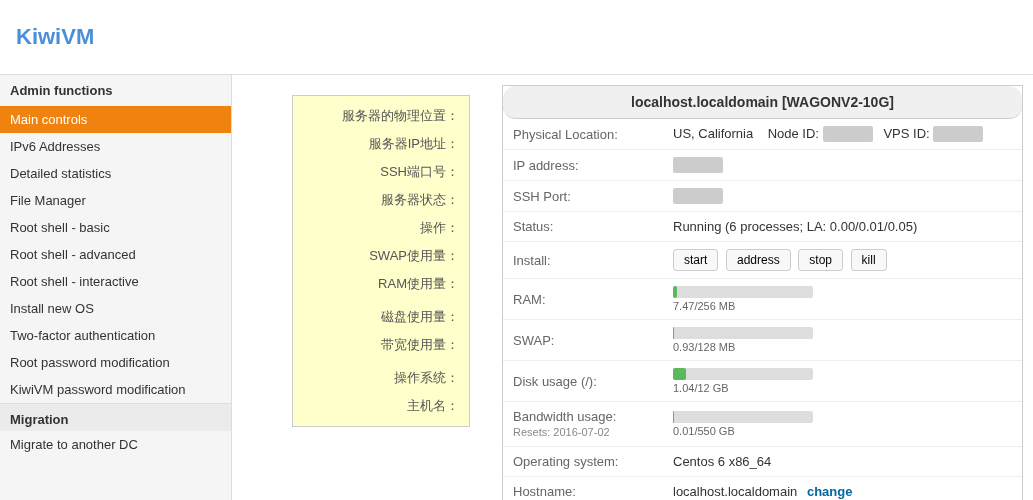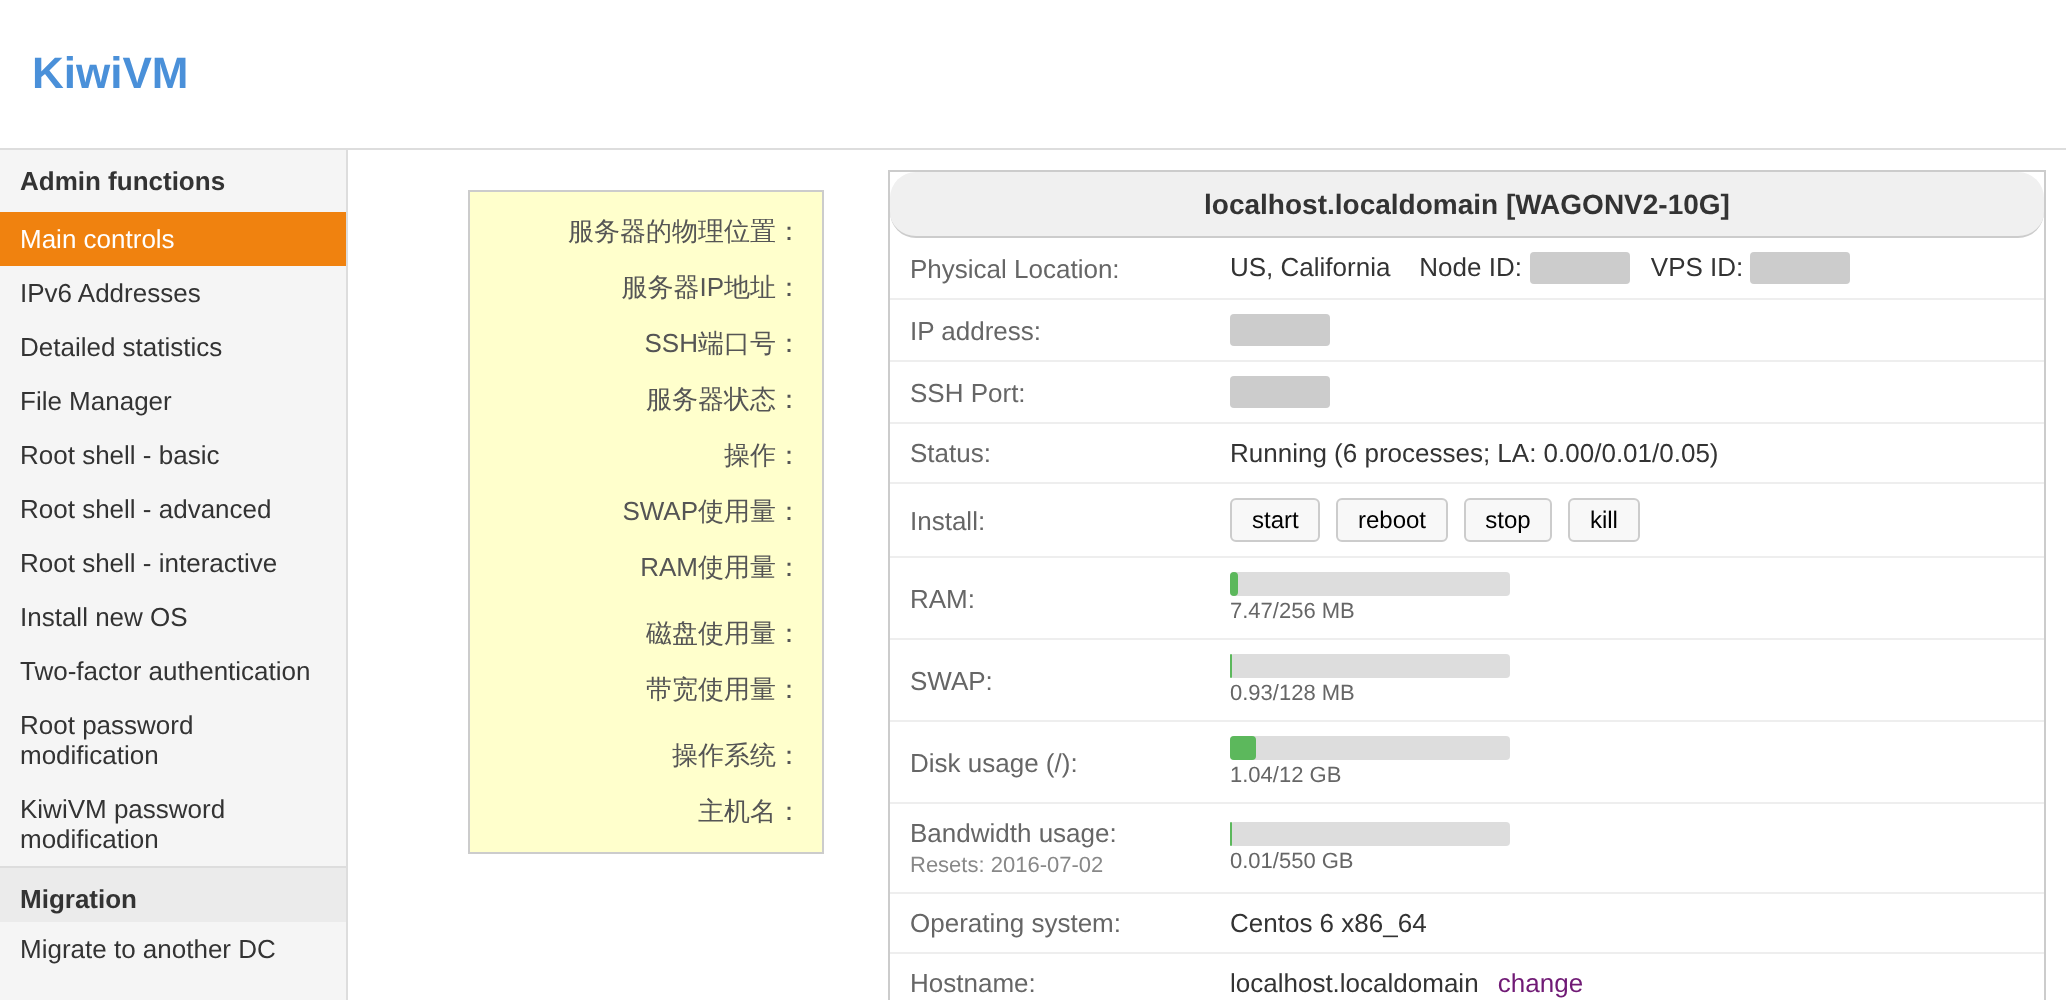--- a/index.html
+++ b/index.html
@@ -5,21 +5,21 @@
     * { box-sizing: border-box; margin: 0; padding: 0; }
     body { font-family: Arial, sans-serif; font-size: 13px; color: #333; background: #fff; width: 1033px; height: 500px; overflow: hidden; display: flex; flex-direction: column; }
 
     
     .header { background: #fff; padding: 24px 16px; border-bottom: 1px solid #ddd; }
     .logo { font-size: 22px; font-weight: bold; color: #4a90d9; }
 
     .main-layout { display: flex; flex: 1; overflow: hidden; }
 
     
-    .sidebar { width: 174px; background: #f5f5f5; border-right: 1px solid #ddd; overflow-y: auto; flex-shrink: 0; }
+    .sidebar { width: 232px; background: #f5f5f5; border-right: 1px solid #ddd; overflow-y: auto; flex-shrink: 0; }
     .sidebar-section-title { font-weight: bold; padding: 8px 10px; color: #333; font-size: 13px; }
     .sidebar-item { padding: 6px 10px; cursor: pointer; color: #333; font-size: 13px; }
     .sidebar-item.active { background: #f0820f; color: #fff; }
     .sidebar-category { font-weight: bold; padding: 8px 10px 4px 10px; color: #333; font-size: 13px; background: #ebebeb; border-top: 1px solid #ddd; }
 
     
     .content { flex: 1; overflow: auto; position: relative; }
 
     
     .tooltip-overlay {
@@ -53,21 +53,21 @@
     .progress-container { width: 140px; }
     .progress-bar-bg { background: #ddd; height: 12px; width: 100%; border-radius: 2px; margin-bottom: 2px; }
     .progress-bar-fill { height: 12px; border-radius: 2px; }
     .progress-green { background: #5cb85c; }
     .progress-label { font-size: 11px; color: #666; }
 
     
     .blurred { background: #ccc; color: #ccc; border-radius: 2px; display: inline-block; min-width: 50px; height: 16px; }
 
     
-    .change-link { color: #701a75; text-decoration: none; margin-left: 6px; }
+    .change-link { color: #0369a1; text-decoration: none; margin-left: 6px; font-weight: bold; }
   </style>
 </head>
 <body>
 
 <div class="header">
   <span class="logo">KiwiVM</span>
 </div>
 
 <div class="main-layout">
 
@@ -134,21 +134,21 @@
 
           <tr>
             <td class="label">Status:</td>
             <td class="value">Running (6 processes; LA: 0.00/0.01/0.05)</td>
           </tr>
 
           <tr>
             <td class="label">Install:</td>
             <td class="value">
               <button class="btn">start</button>
-              <button class="btn">reboot</button>
+              <button class="btn">address</button>
               <button class="btn">stop</button>
               <button class="btn">kill</button>
             </td>
           </tr>
 
           <tr>
             <td class="label">RAM:</td>
             <td class="value">
               <div class="progress-container">
                 <div class="progress-bar-bg">

